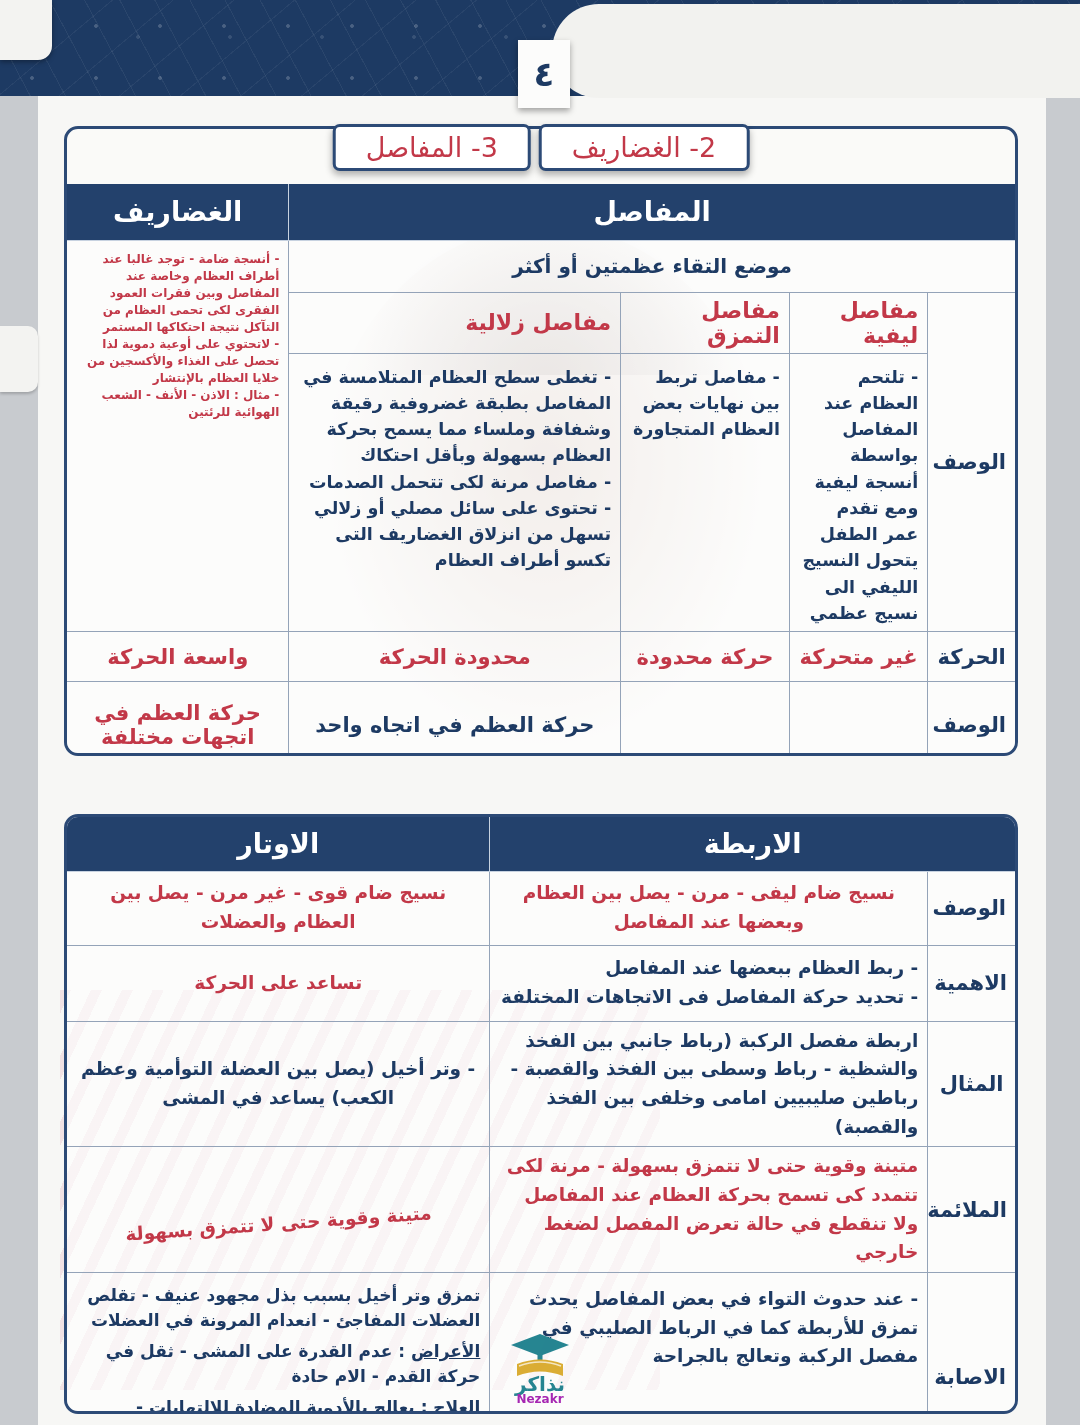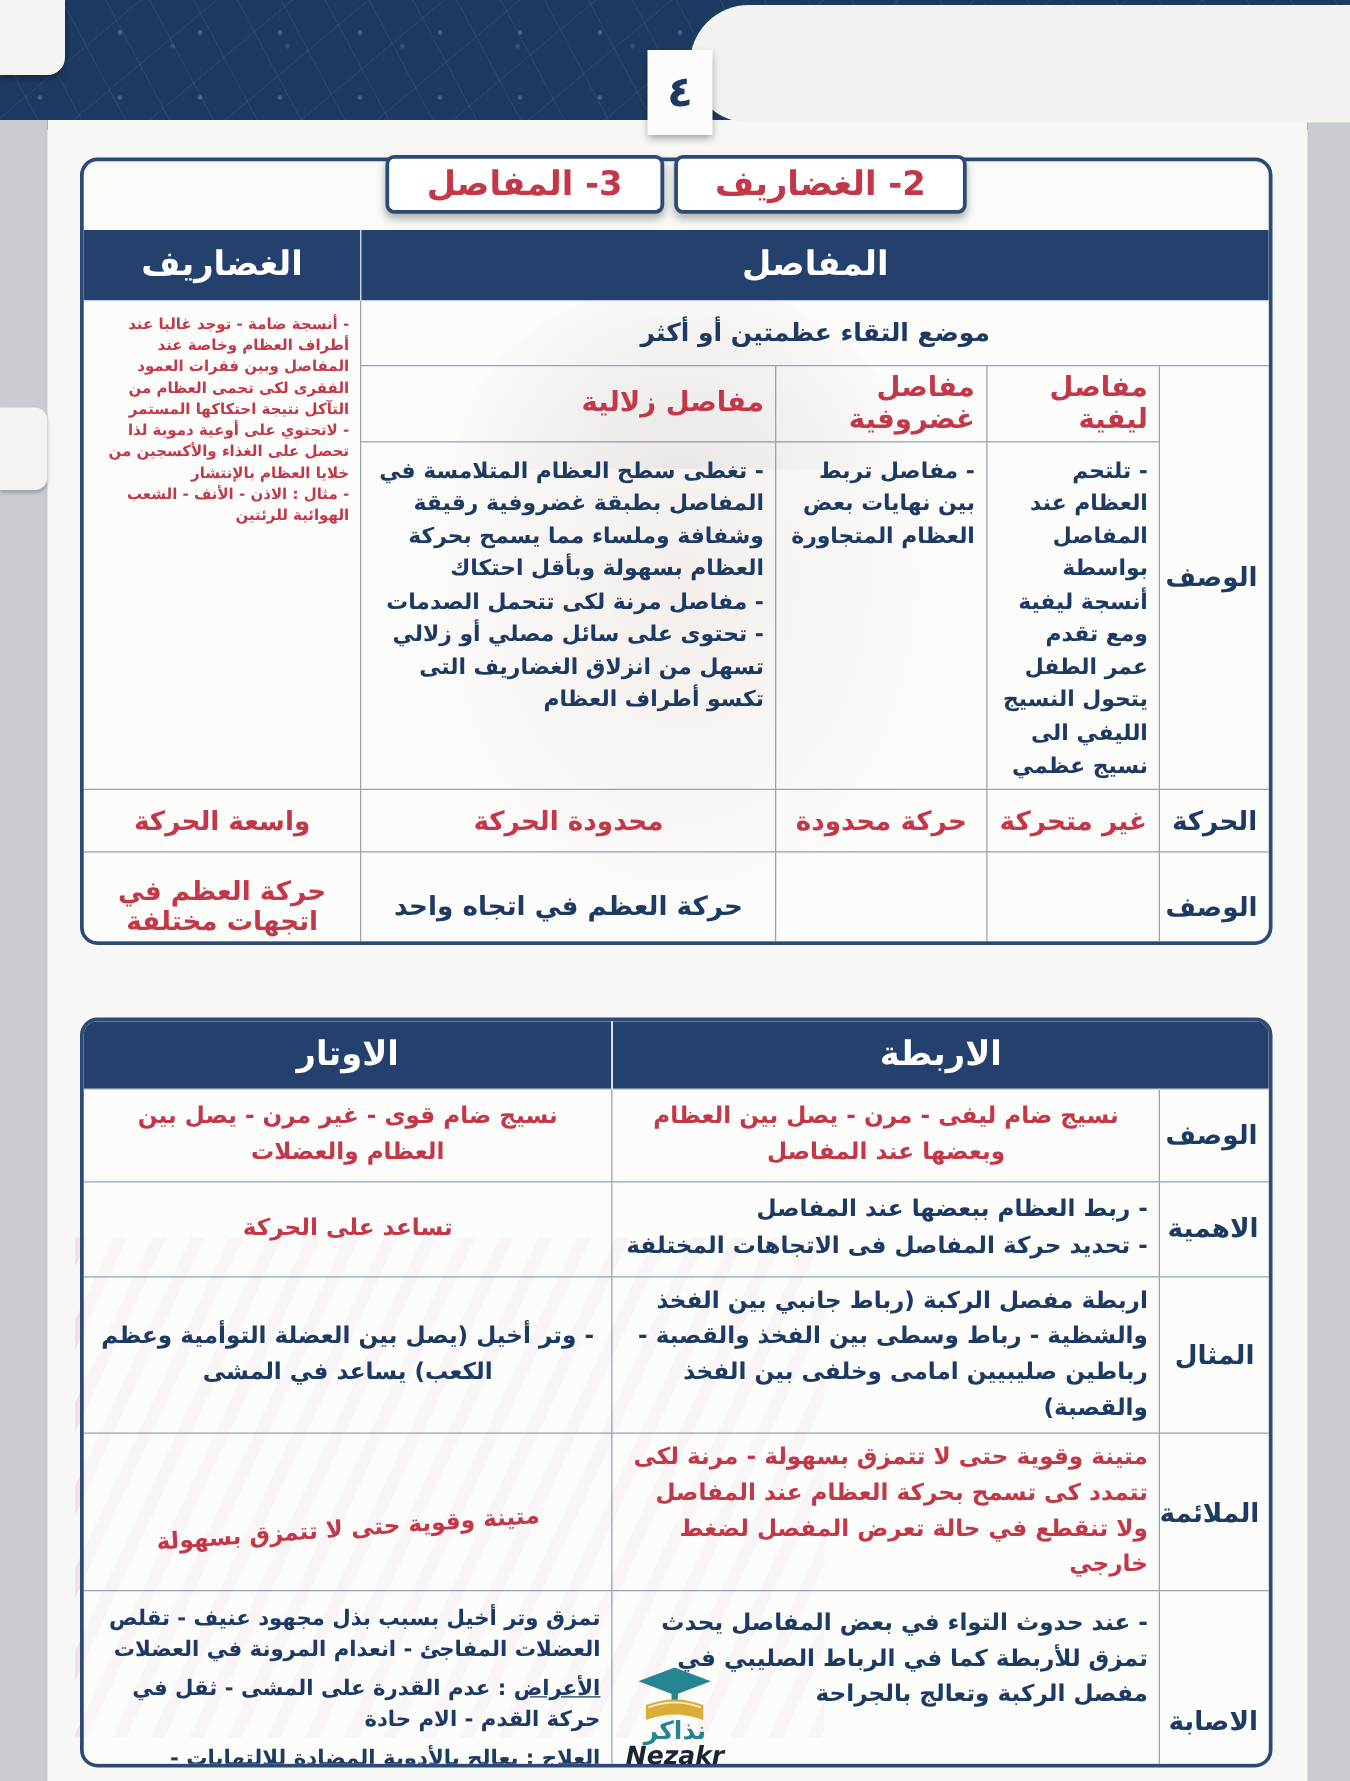--- a/index.html
+++ b/index.html
@@ -50,21 +50,21 @@
   .shirt-wm { position:absolute; left:60px; top:990px; width:600px; height:400px;
               background:repeating-linear-gradient(115deg, rgba(213,138,158,.20) 0 10px, rgba(255,255,255,0) 10px 28px);
               pointer-events:none; }
 
   
   .badge { position:absolute; left:541px; transform:translateX(-50%);
            display:flex; direction:rtl; gap:8px; z-index:6; }
   .badge-1 { top:124px; }
   .badge-2 { top:758px; }
   .badge .bx { background:#fff; border:3px solid #2c4a76; border-radius:7px;
-               padding:5px 30px; color:#c23848; font-size:27px; font-weight:bold;
+               padding:5px 30px; color:#c23848; font-size:27px; font-weight:normal;
                box-shadow:0 4px 7px rgba(0,0,0,.3); white-space:nowrap; }
 
   
   .tbl-box { position:absolute; left:64px; width:954px; border:3px solid #2c4a76;
              border-radius:14px; overflow:hidden; z-index:3; background:rgba(255,255,255,.35); }
   .c1 { top:126px; height:630px; }
   .c2 { top:814px; height:600px; }
 
   table { width:100%; border-collapse:collapse; table-layout:fixed; direction:rtl; border:hidden; }
   .c1 table { height:calc(100% - 55px); margin-top:55px; }
@@ -87,21 +87,21 @@
   .center-txt { text-align:center; }
   .tilt { display:inline-block; transform:rotate(-4deg); }
   .u { text-decoration:underline; }
   .isaba-line { text-align:right; margin-bottom:5px; font-size:17px; line-height:1.5; }
 
   
   .logo { position:absolute; left:540px; top:1332px; transform:translateX(-50%);
           display:flex; flex-direction:column; align-items:center; z-index:7; opacity:.95; }
   .logo-ar { color:#1b7f8c; font-size:20px; font-weight:bold; margin-top:-8px;
              text-shadow:0 1px 0 #fff; }
-  .logo-en { color:#0f172a; font-size:20px; font-style:italic; font-weight:bold; margin-top:-4px; }
+  .logo-en { color:#a21caf; font-size:12px; font-weight:bold; margin-top:-4px; }
 </style>
 </head>
 <body>
 
 <div class="screen">
 
   <div class="banner-bg"></div>
   <div class="paper"></div>
   <div class="left-strip"></div>
   <div class="right-strip"></div>
@@ -136,21 +136,21 @@
       </tr>
       <tr style="height:52px;">
         <td colspan="4" class="def navy">موضع التقاء عظمتين أو أكثر</td>
         <td rowspan="3" class="red desc desc-tall">- أنسجة ضامة - توجد غالبا عند أطراف العظام وخاصة عند المفاصل وبين فقرات العمود الفقرى لكى تحمى العظام من التآكل نتيجة احتكاكها المستمر
 - لاتحتوي على أوعية دموية لذا تحصل على الغذاء والأكسجين من خلايا العظام بالإنتشار
 - مثال : الاذن - الأنف - الشعب الهوائية للرئتين</td>
       </tr>
       <tr style="height:54px;">
         <td class="label" rowspan="2">الوصف</td>
         <td class="red sub">مفاصل ليفية</td>
-        <td class="red sub">مفاصل غضروفية</td>
+        <td class="red sub">مفاصل التمزق</td>
         <td class="red sub">مفاصل زلالية</td>
       </tr>
       <tr>
         <td class="navy desc">- تلتحم العظام عند المفاصل بواسطة أنسجة ليفية ومع تقدم عمر الطفل يتحول النسيج الليفي الى نسيج عظمي</td>
         <td class="navy desc">- مفاصل تربط بين نهايات بعض العظام المتجاورة</td>
         <td class="navy desc">- تغطى سطح العظام المتلامسة في المفاصل بطبقة غضروفية رقيقة وشفافة وملساء مما يسمح بحركة العظام بسهولة وبأقل احتكاك
 - مفاصل مرنة لكى تتحمل الصدمات
 - تحتوى على سائل مصلي أو زلالي تسهل من انزلاق الغضاريف التى تكسو أطراف العظام</td>
       </tr>
       <tr style="height:50px;">

